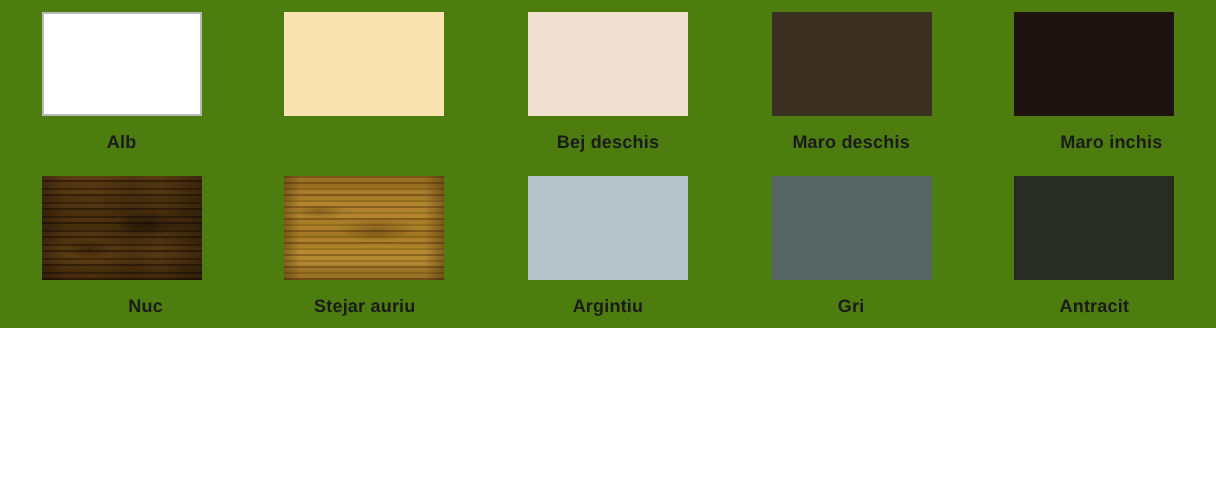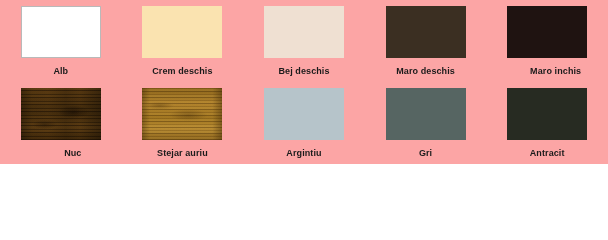--- a/index.html
+++ b/index.html
@@ -82,28 +82,27 @@
         rgba(170,128,48,0.10) 4px, rgba(170,128,48,0.10) 6px),
       radial-gradient(ellipse 26px 8px at 58% 52%, rgba(82,54,12,0.52) 0%, rgba(82,54,12,0.0) 74%),
       radial-gradient(ellipse 18px 5px at 22% 34%, rgba(74,48,10,0.40) 0%, rgba(74,48,10,0.0) 80%),
       linear-gradient(180deg, #8a6219 0%, #b2832c 30%, #a0751f 58%, #b98c32 78%, #87601a 100%);
     background-size: 100% 100%, 100% 100%, 100% 100%, 100% 100%, 100% 100%;
   }
 </style>
 </head>
 <body>
 
-<div id="swatch-grid" style="background: #fca5a5;">
+<div id="swatch-grid" style="background: #4d7c0f;">
     <div class="swatch-cell">
       <div class="swatch-chip bordered" style="background-color: rgb(255, 255, 255); border-color: rgb(185, 185, 185);"></div>
       <div class="swatch-label" style="color: rgb(27, 27, 27);">Alb</div>
     </div>
     <div class="swatch-cell">
       <div class="swatch-chip" style="background-color: rgb(250, 227, 176);"></div>
-      <div class="swatch-label" style="color: rgb(27, 27, 27);">Crem deschis</div>
     </div>
     <div class="swatch-cell">
       <div class="swatch-chip" style="background-color: rgb(239, 224, 210);"></div>
       <div class="swatch-label" style="color: rgb(27, 27, 27);">Bej deschis</div>
     </div>
     <div class="swatch-cell">
       <div class="swatch-chip" style="background-color: rgb(59, 47, 34);"></div>
       <div class="swatch-label" style="color: rgb(27, 27, 27);">Maro deschis</div>
     </div>
     <div class="swatch-cell">

